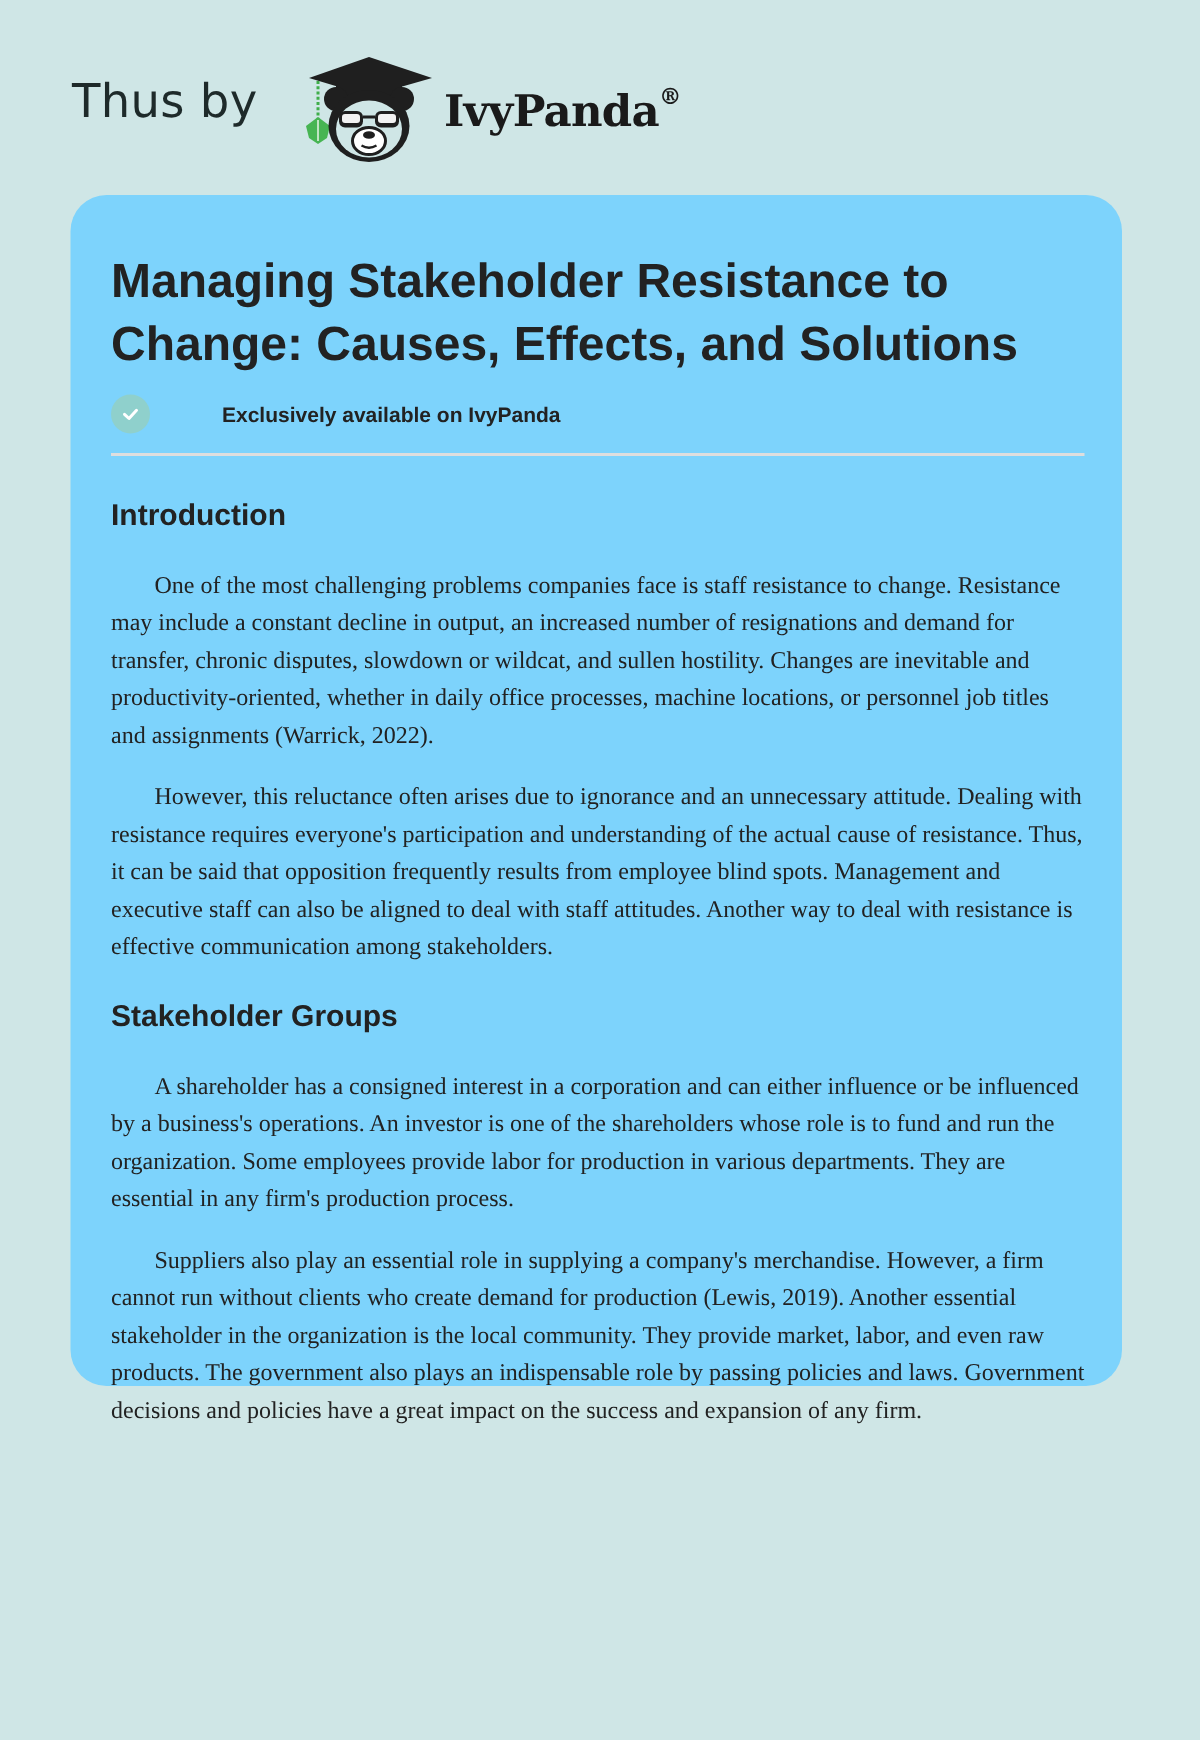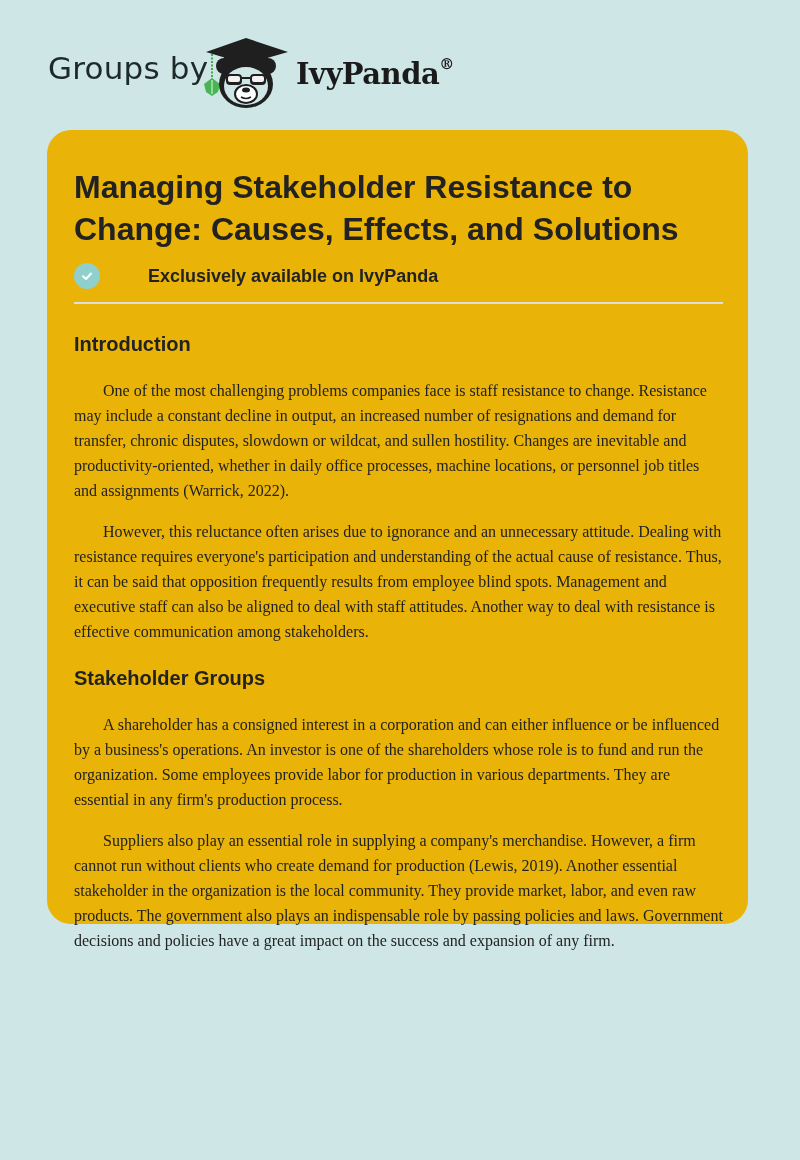--- a/index.html
+++ b/index.html
@@ -42,21 +42,21 @@
     .brand-name sup {
       font-size: 15px;
       position: relative;
       top: -4px;
       font-weight: bold;
     }
     .card {
       position: absolute;
       left: 47px; top: 130px;
       width: 701px; height: 794px;
-      background: #eab308;
+      background: #7dd3fc;
       border-radius: 24px;
     }
     .title {
       position: absolute;
       left: 27px; top: 36px;
       width: 660px;
       font-family: "Liberation Sans", sans-serif;
       font-weight: bold;
       font-size: 32px;
       line-height: 42px;
@@ -69,21 +69,21 @@
       align-items: center;
     }
     .badge-icon {
       width: 26px; height: 26px;
       border-radius: 50%;
       background: #8fd0cc;
       display: flex; align-items: center; justify-content: center;
       margin-right: 5px;
     }
     .badge-text {
-      font-size: 18px;
+      font-size: 14px;
       font-weight: bold;
       color: #222;
       padding-left: 43px;
     }
     .divider {
       position: absolute;
       left: 27px; top: 172px;
       width: 649px; height: 2px;
       background: #dedede;
     }
@@ -107,21 +107,21 @@
       color: #222;
       margin-bottom: 16px;
       font-family: Liberation Serif, serif;
     }
     .section + .section { margin-top: 10px; }
   </style>
 </head>
 <body>
 
 <div class="header">
-  <span class="essay-by">Groups by</span>
+  <span class="essay-by">Thus by</span>
   <div class="logo-icon">
     <svg width="92" height="76" viewBox="0 0 92 76">
 
       <polygon points="6,18 46,4 88,18 46,30" fill="#1f1f1f"></polygon>
       <rect x="24" y="20" width="44" height="12" fill="#1f1f1f"></rect>
 
       <line x1="12" y1="20" x2="12" y2="46" stroke="#3fae4a" stroke-width="2" stroke-dasharray="2,1.5"></line>
       <path d="M4,50 L12,44 L20,50 L18,58 L12,62 L6,58 Z" fill="#47b553"></path>
       <line x1="12" y1="46" x2="12" y2="60" stroke="#e8f5e9" stroke-width="1"></line>
 

